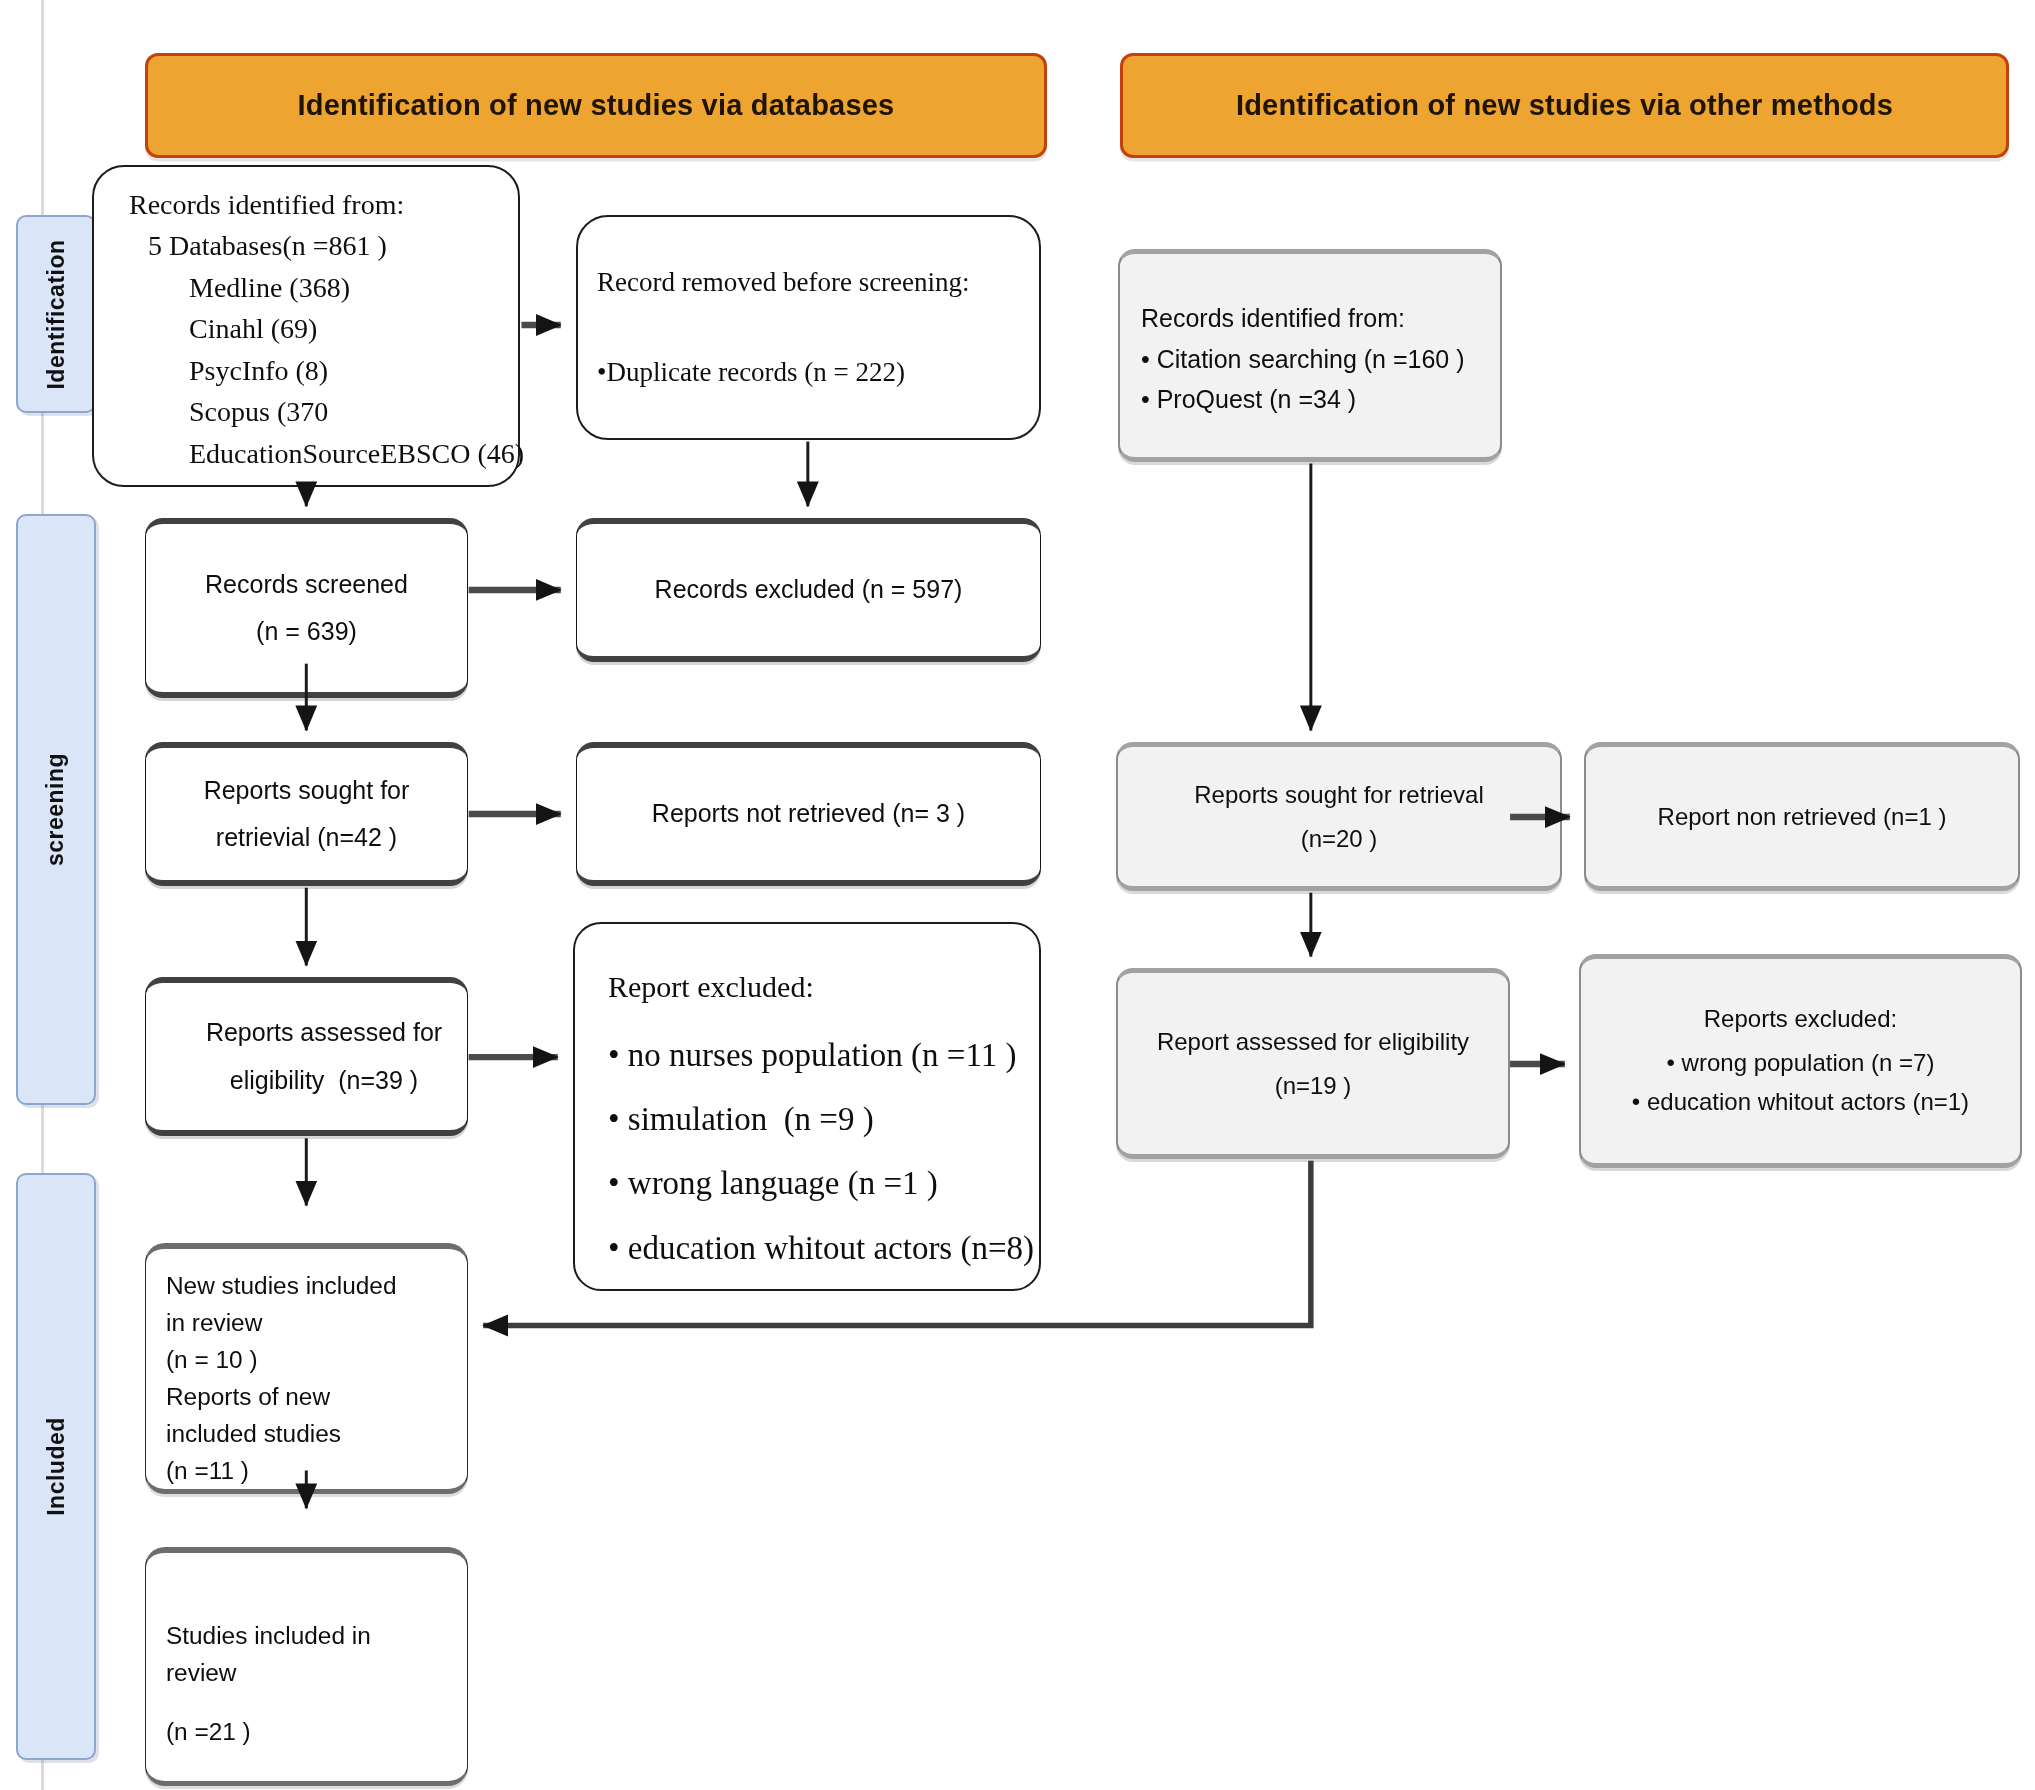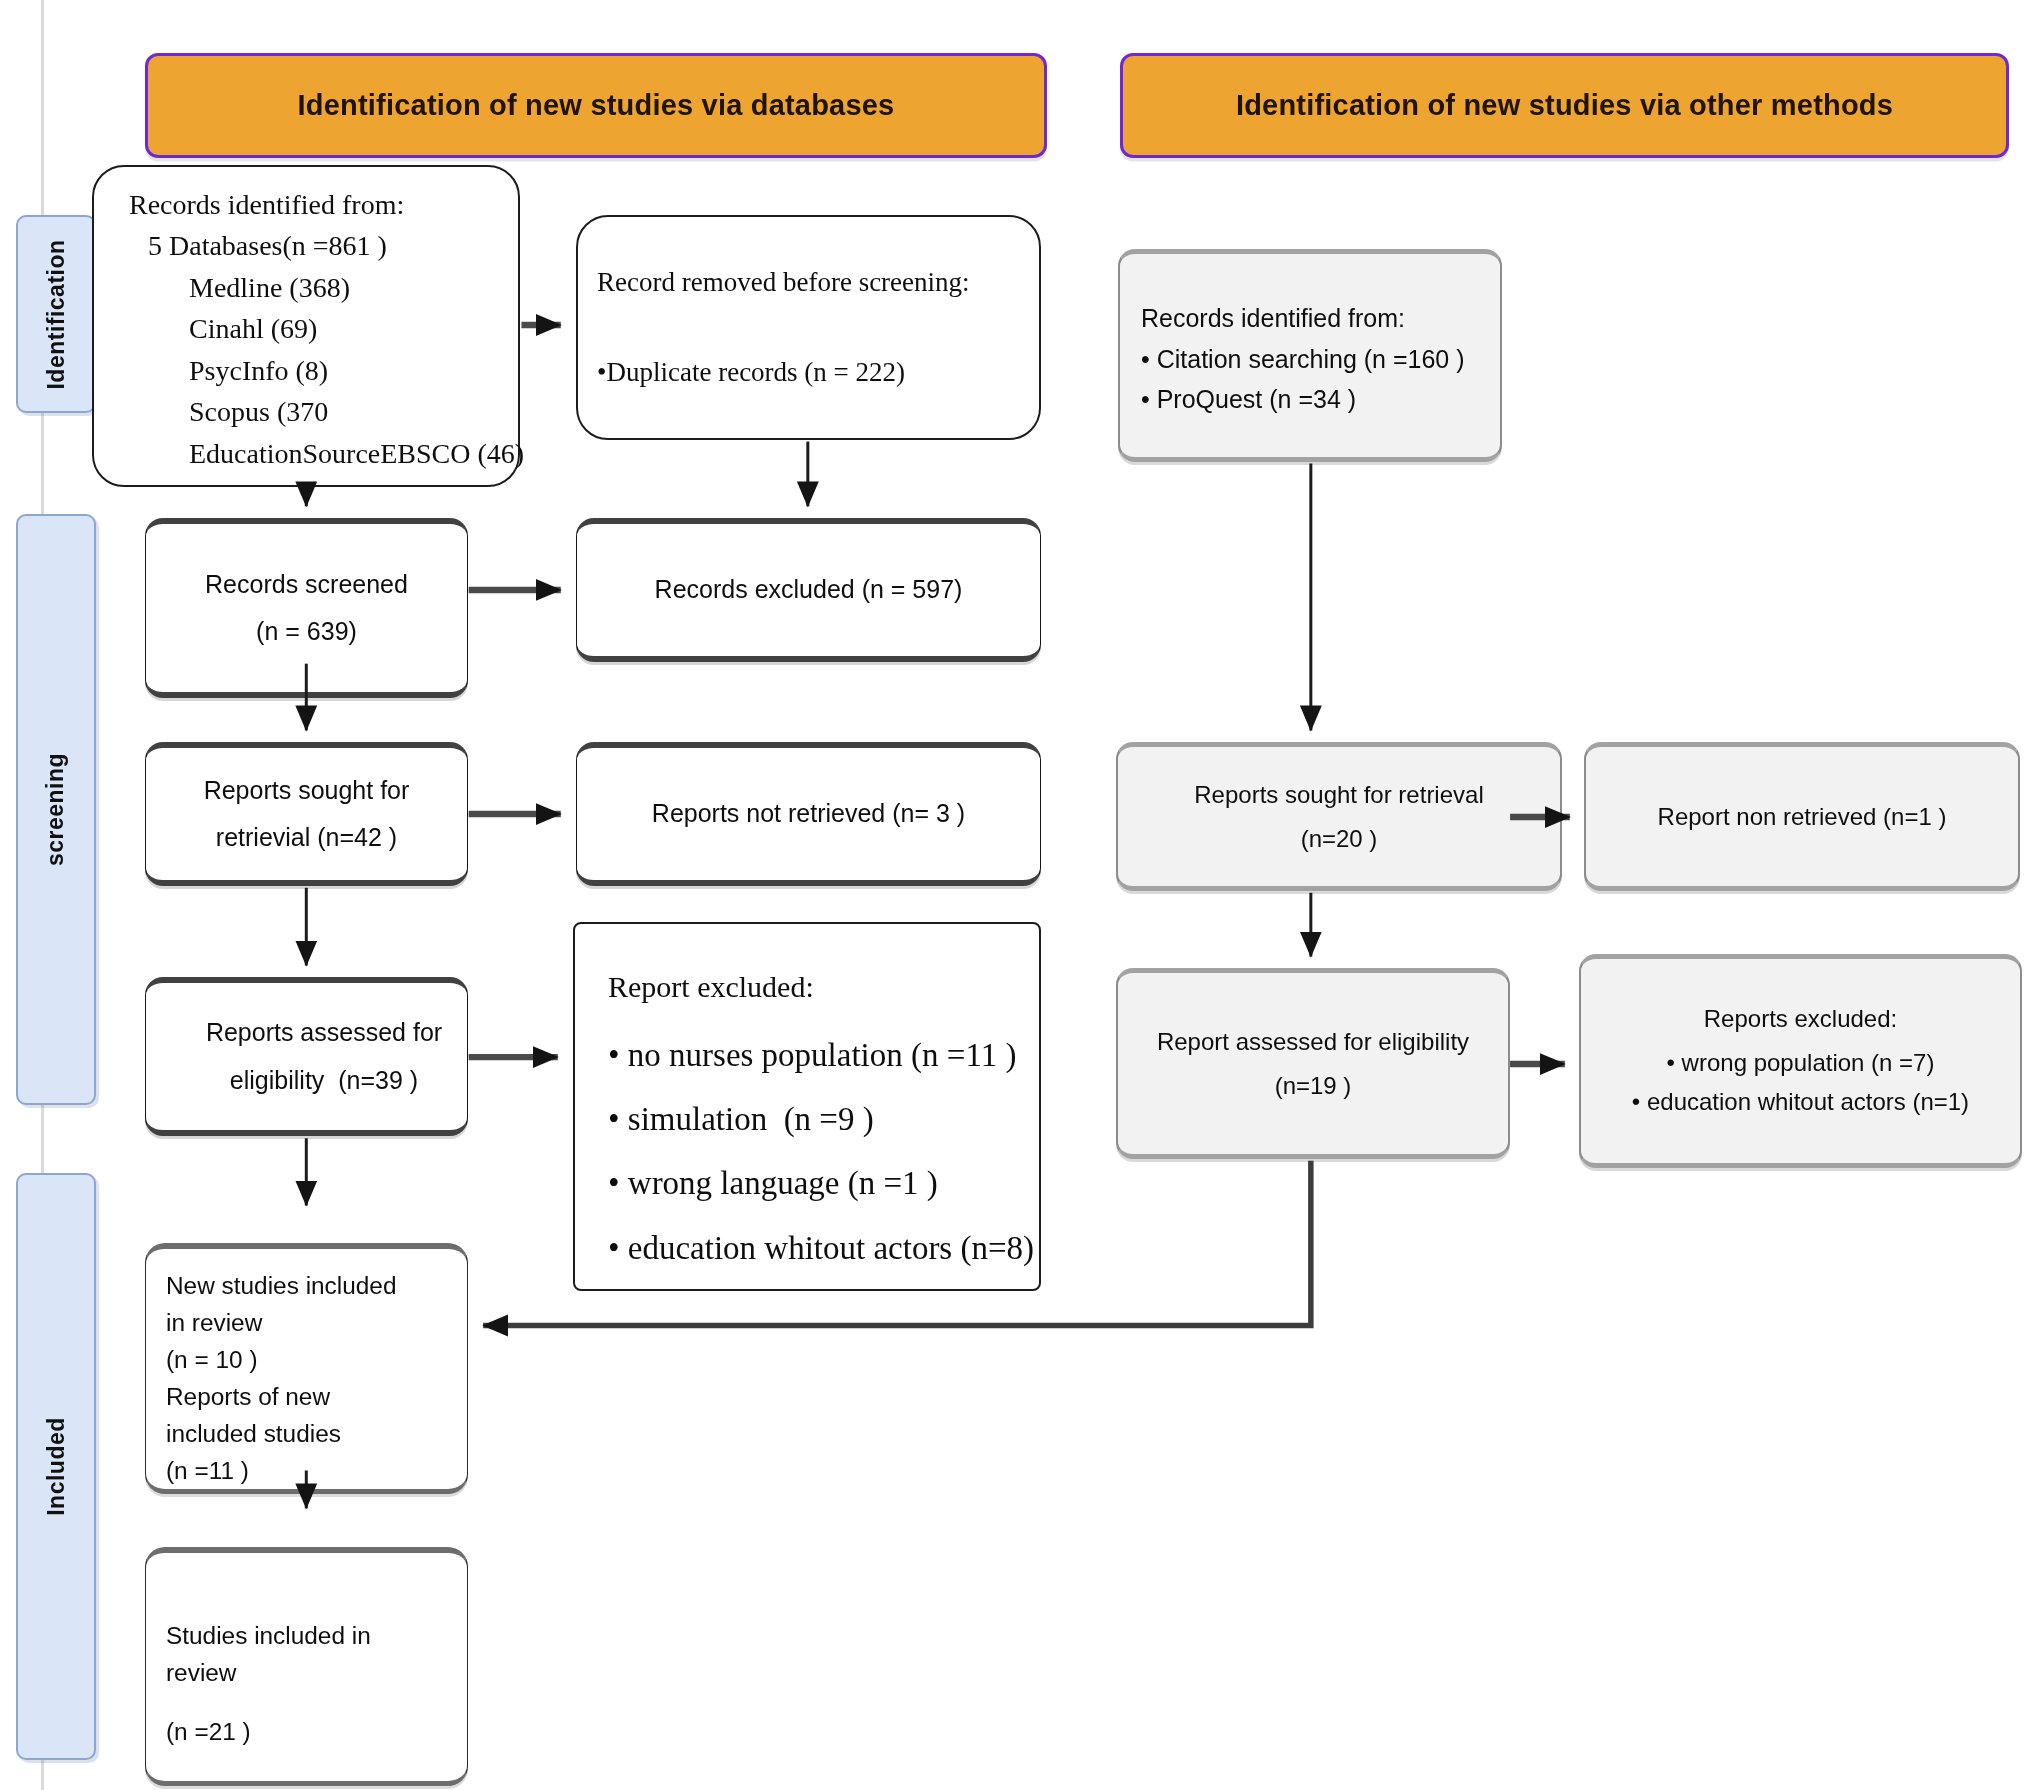--- a/index.html
+++ b/index.html
@@ -3,21 +3,21 @@
 <meta charset="utf-8">
 <style>
   html,body{margin:0;padding:0;background:#ffffff;}
   #stage{
     position:relative;width:2035px;height:1791px;background:#ffffff;
     font-family:"Liberation Sans","DejaVu Sans",sans-serif;color:#0e0e0e;
     overflow:hidden;
   }
   .rule-left{position:absolute;left:41px;top:0;width:2.5px;height:1791px;background:#dadada;}
   .header{
-    position:absolute;background:#EDA431;border:3px solid #6d28d9;border-radius:13px;
+    position:absolute;background:#EDA431;border:3px solid #c2410c;border-radius:13px;
     display:flex;align-items:center;justify-content:center;text-align:center;
     font-weight:bold;font-size:29px;color:#1F1402;letter-spacing:0.2px;
     box-shadow:0 3.5px 0 rgba(0,0,0,0.10);
   }
   .side-label{
     position:absolute;background:#DAE6F7;border:2.5px solid #8CA6CF;border-radius:10px;
     display:flex;align-items:center;justify-content:center;
     box-shadow:3px 3px 0 rgba(120,140,170,0.25);
   }
   .side-label span{
@@ -50,21 +50,21 @@
   
   .boxA{font-size:28px;line-height:1.48;padding:17px 20px 10px 30px;}
   .boxA .ind1{padding-left:5px;}
   .boxA .ind2{padding-left:24px;}
   .boxA .ind3{padding-left:65px;}
   
   .boxB{font-size:27px;display:flex;flex-direction:column;justify-content:center;gap:59px;padding:20px 19px;}
   
   .boxC{font-size:25px;line-height:1.62;padding:22px 15px 15px 21px;display:flex;flex-direction:column;justify-content:center;}
   
-  .boxK{padding:46px 15px 15px 33px;border-radius:8px;}
+  .boxK{padding:46px 15px 15px 33px;border-radius:28px;}
   .boxK .k-title{font-size:30px;margin-bottom:27px;}
   .boxK .k-item{font-size:33px;line-height:1.46;margin-bottom:11px;margin-top:16px;}
   
   .boxM{font-size:24px;line-height:1.62;}
   .boxM .m-title{margin-bottom:5px;}
   
   .boxNO{font-size:24.4px;line-height:1.52;padding:18px 12px 12px 20px;}
   .gap-top{margin-top:22px;}
   .line{white-space:pre;}
   svg.arrows{position:absolute;left:0;top:0;}

